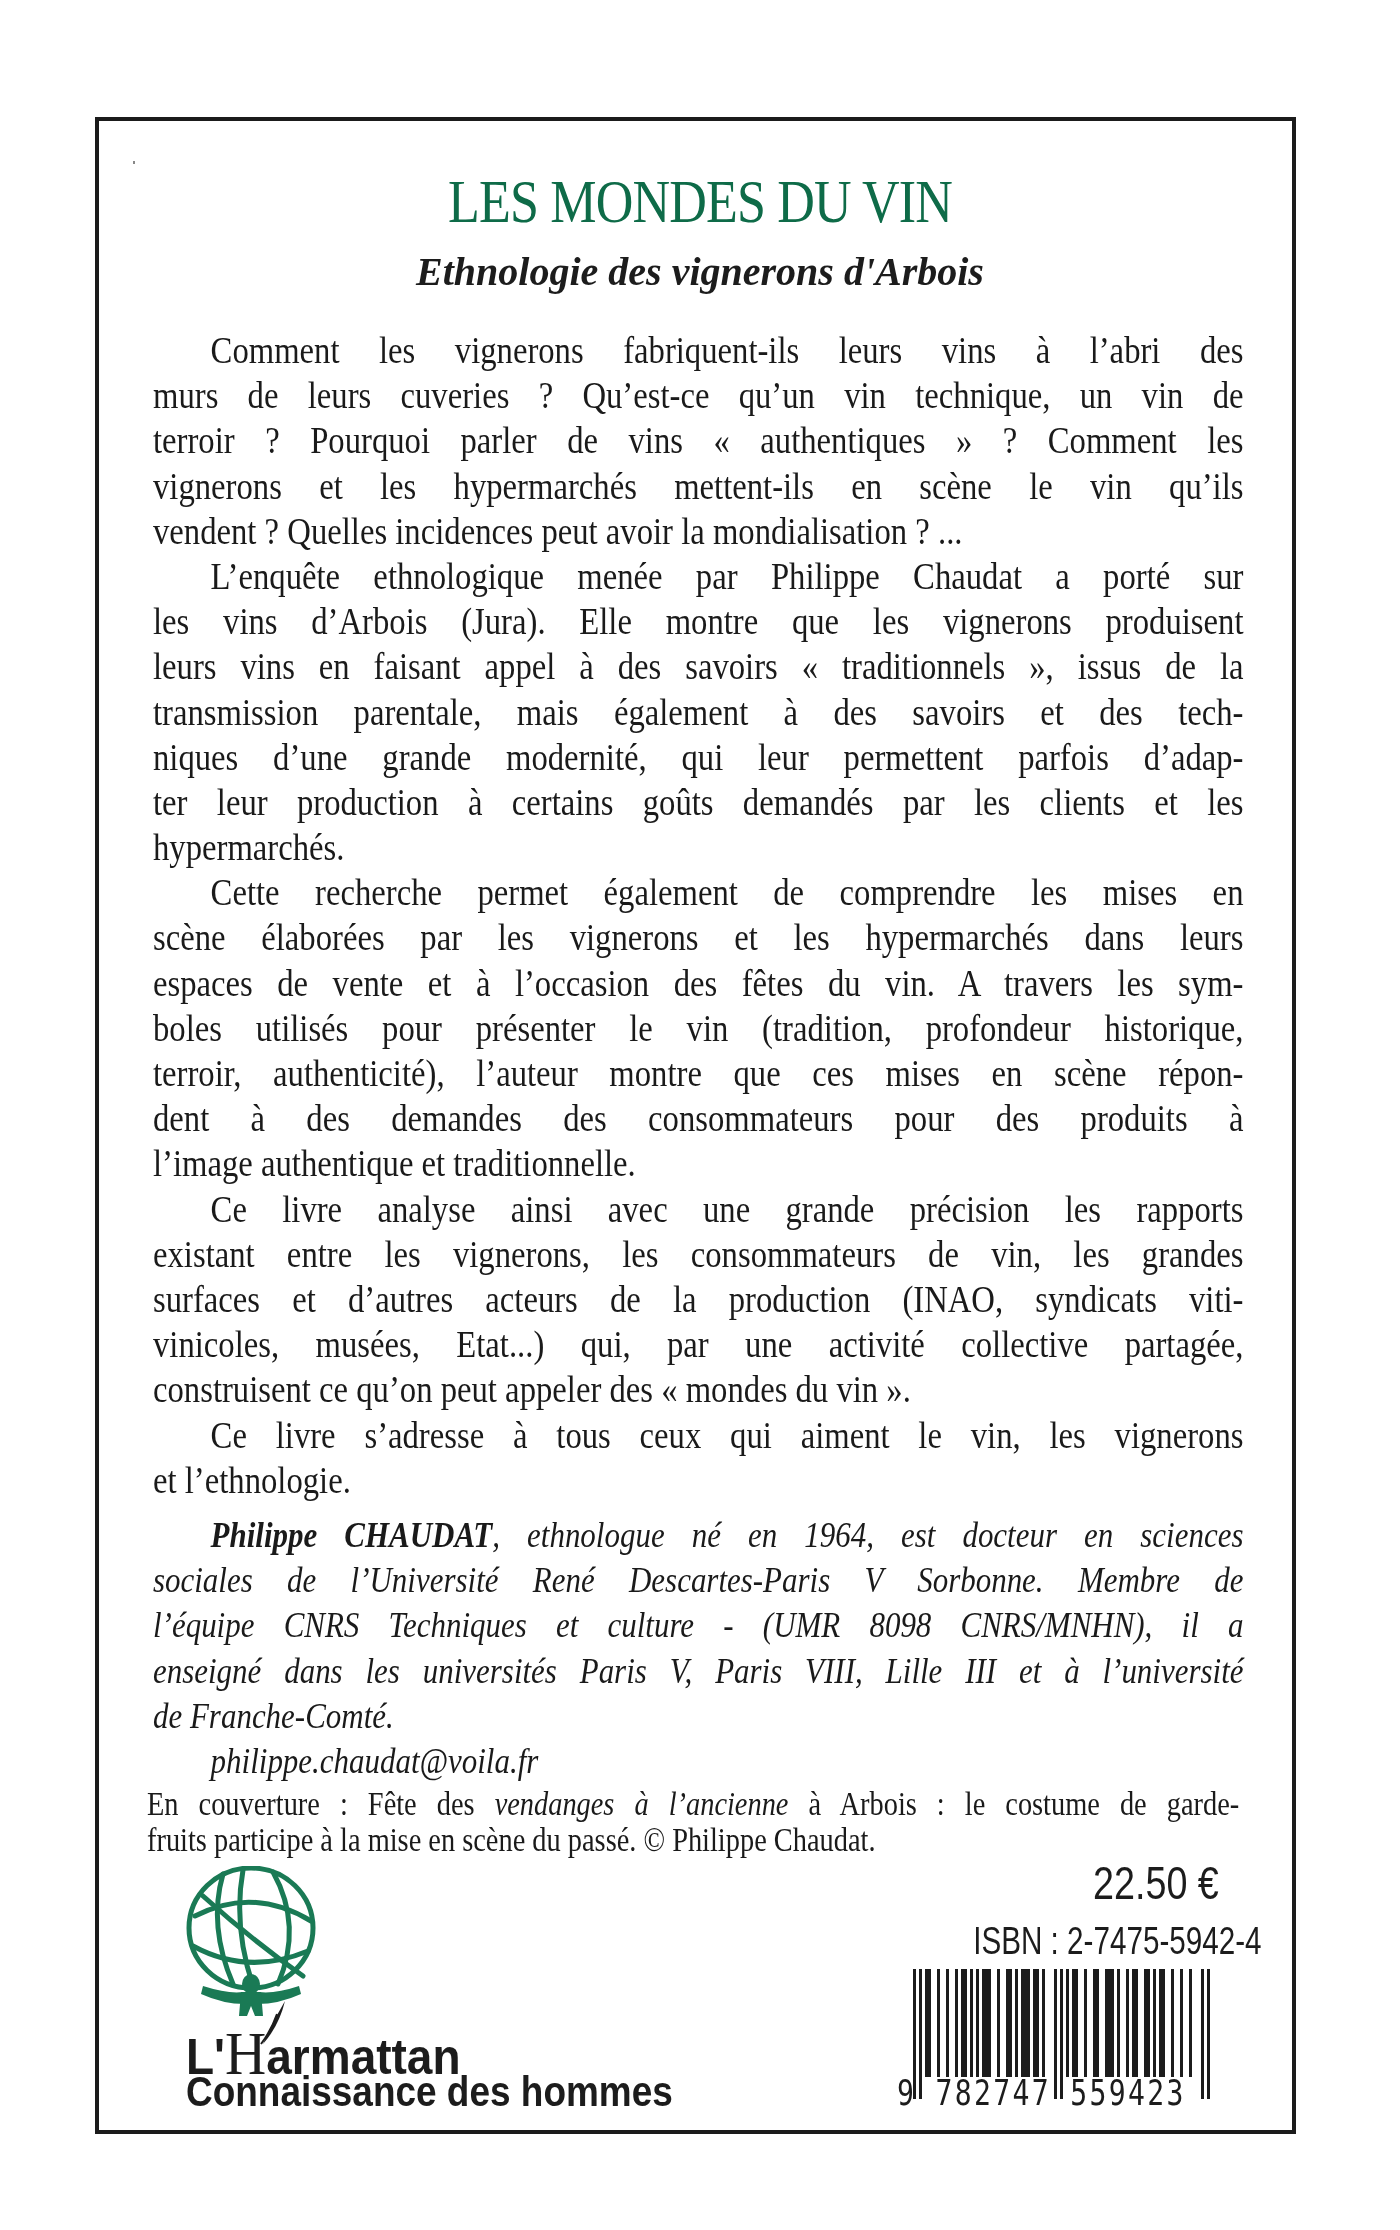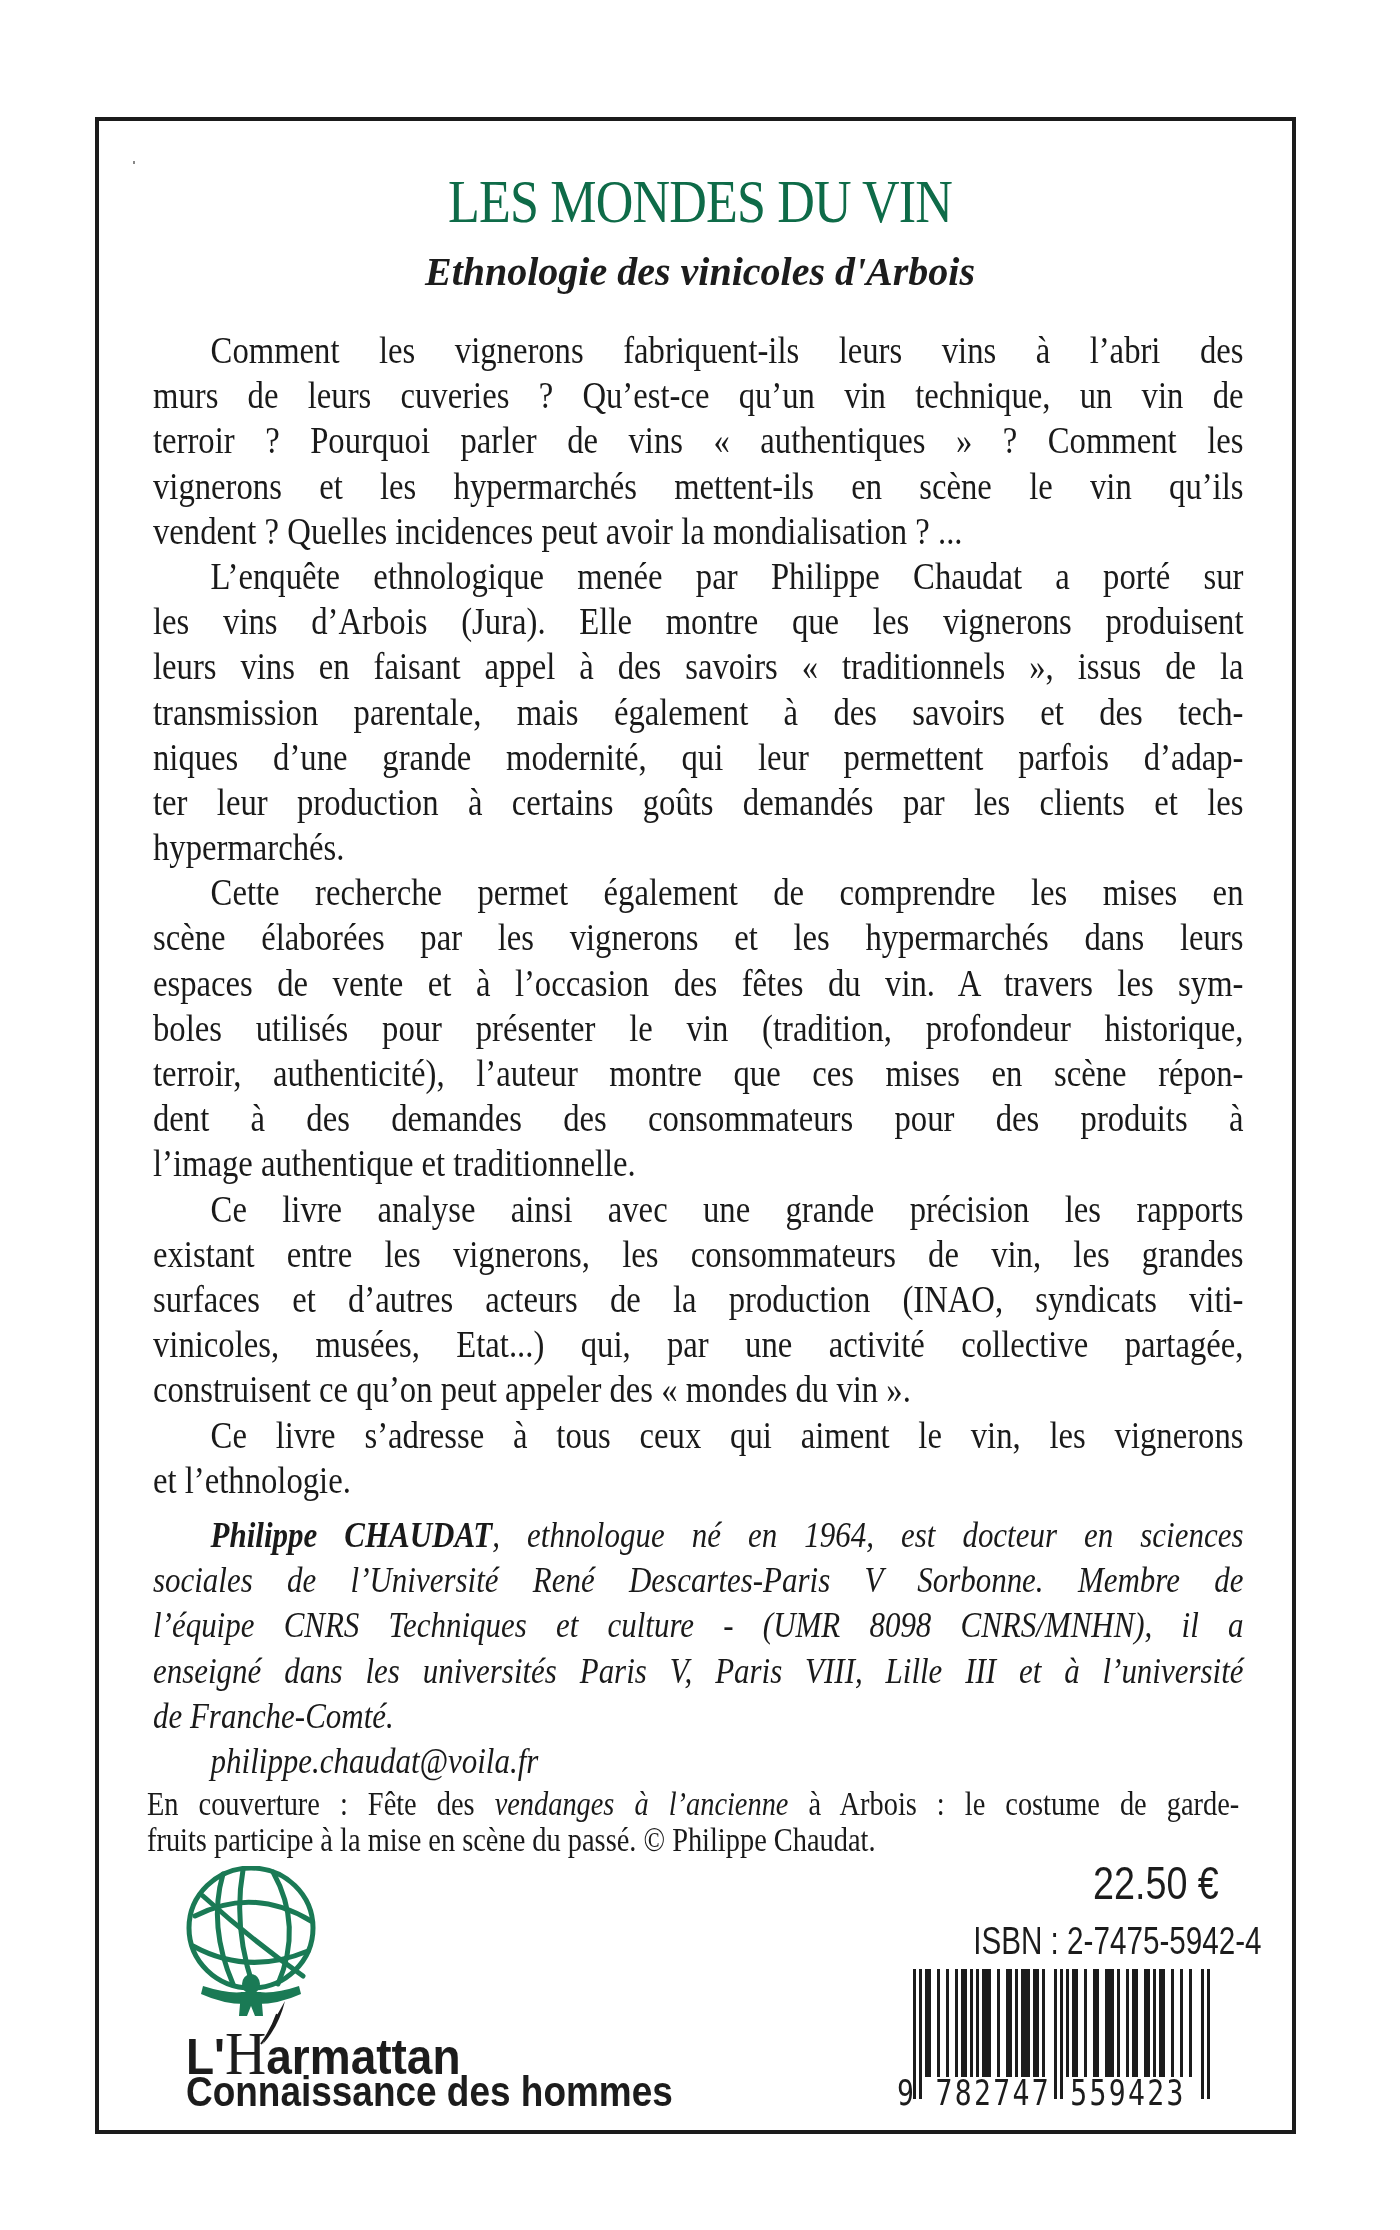--- a/index.html
+++ b/index.html
@@ -41,21 +41,21 @@
            font-size:42px; color:#1c1c1c; white-space:nowrap; transform:scaleX(0.88); transform-origin:0 0; }
   .dot { position:absolute; left:133px; top:161px; width:2px; height:3px; background:#888; }
 </style>
 </head>
 <body>
 
 <div class="frame"></div>
 <div class="dot"></div>
 
 <div class="title">LES MONDES DU VIN</div>
-<div class="subtitle">Ethnologie des vinicoles d'Arbois</div>
+<div class="subtitle">Ethnologie des vignerons d'Arbois</div>
 
 <div class="squeeze body-text">
 
   <span class="line indent">Comment les vignerons fabriquent-ils leurs vins à l’abri des</span>
   <span class="line">murs de leurs cuveries ? Qu’est-ce qu’un vin technique, un vin de</span>
   <span class="line">terroir ? Pourquoi parler de vins « authentiques » ? Comment les</span>
   <span class="line">vignerons et les hypermarchés mettent-ils en scène le vin qu’ils</span>
   <span class="line last">vendent ? Quelles incidences peut avoir la mondialisation ? ...</span>
 
   <span class="line indent">L’enquête ethnologique menée par Philippe Chaudat a porté sur</span>

